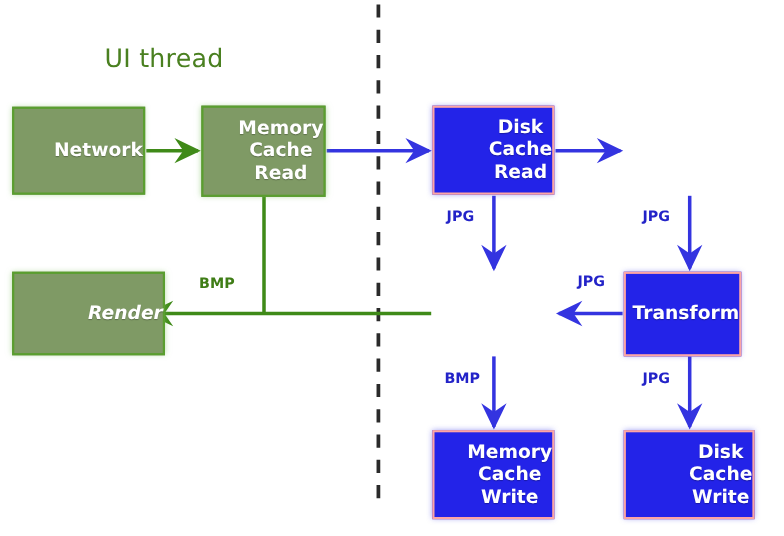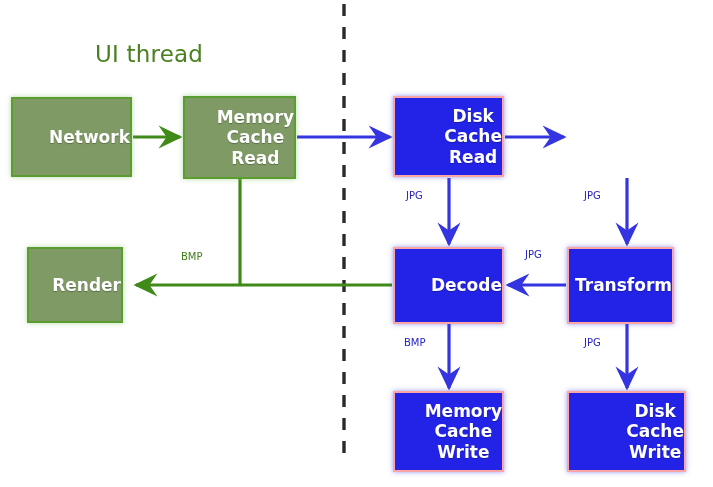--- a/index.html
+++ b/index.html
@@ -56,22 +56,22 @@
   }
   .node.blue {
     background: #2323e8;
     border: 2px solid #fca5a5;
     box-shadow: 0 0 5px rgba(60,60,235,0.5);
   }
   .node span { display: block; }
 
   .edge-label {
     position: absolute;
-    font-size: 10px;
-    font-weight: normal;
+    font-size: 13px;
+    font-weight: bold;
     white-space: nowrap;
     user-select: none;
   }
   .edge-label.green { color: #3f7d16; }
   .edge-label.blue { color: #2323c8; }
 
   svg.wires {
     position: absolute;
     left: 0;
     top: 0;
@@ -136,40 +136,35 @@
   </div>
 
   <div class="node green" style="left:183px; top:96px; width:113px; height:83px;">
     <div>
       <span>Memory</span>
       <span>Cache</span>
       <span>Read</span>
     </div>
   </div>
 
-  <div class="node green" style="left:27px; top:247px; width:96px; height:76px;">
+  <div class="node green" style="left:11px; top:247px; width:139px; height:76px;font-style:italic;">
     <div>
       <span>Render</span>
     </div>
   </div>
 
   <div class="node blue" style="left:393px; top:96px; width:111px; height:81px;">
     <div>
       <span>Disk</span>
       <span>Cache</span>
       <span>Read</span>
     </div>
   </div>
 
 
-  <div class="node blue" style="left:393px; top:247px; width:111px; height:77px;">
-    <div>
-      <span>Decode</span>
-    </div>
-  </div>
 
   <div class="node blue" style="left:567px; top:247px; width:107px; height:77px;">
     <div>
       <span>Transform</span>
     </div>
   </div>
 
   <div class="node blue" style="left:393px; top:391px; width:111px; height:81px;">
     <div>
       <span>Memory</span>

